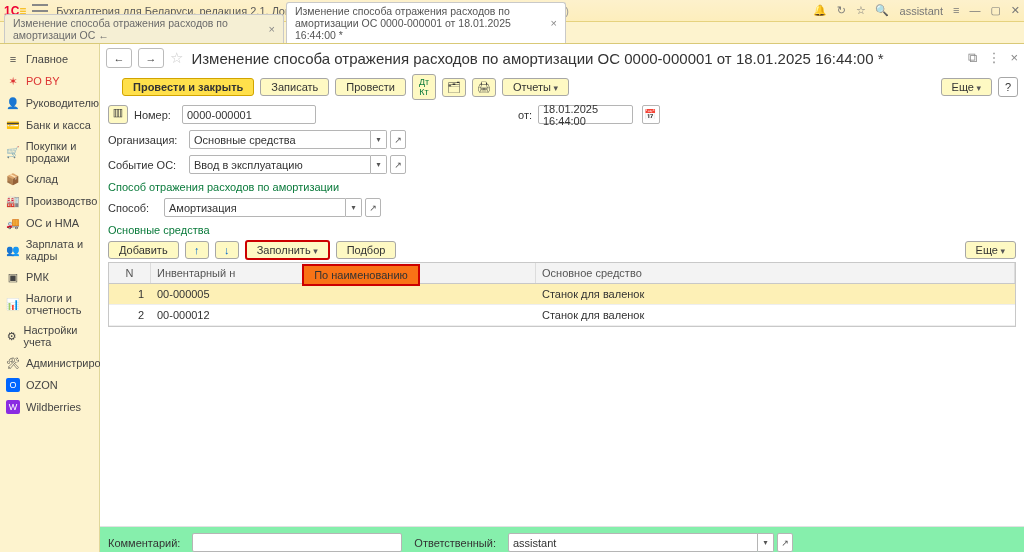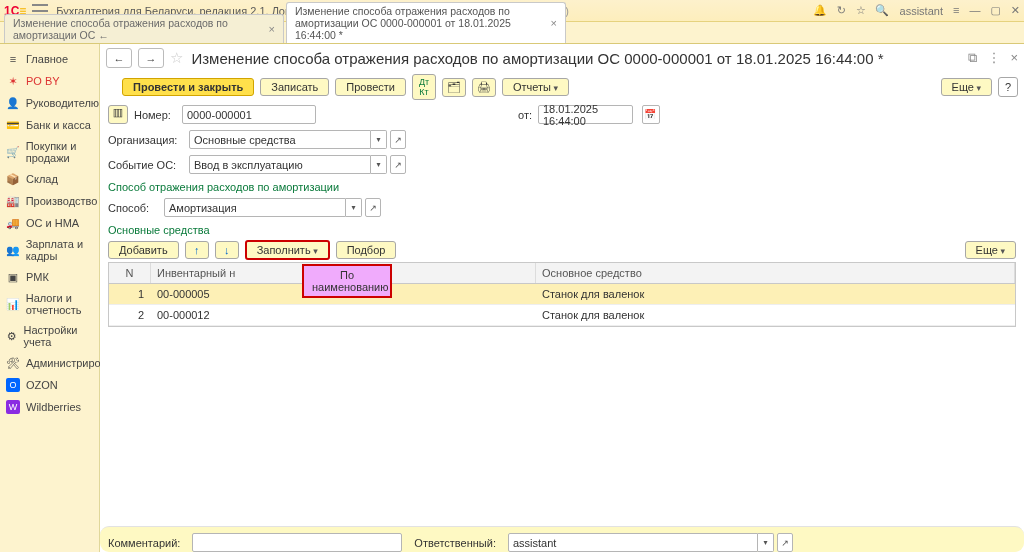--- a/index.html
+++ b/index.html
@@ -48,24 +48,24 @@
   .th{padding:4px 6px;border-right:1px solid #dcdcdc;}
   .th.n{width:42px;text-align:center;}
   .th.inv{width:385px;}
   .th.os{flex:1;}
   .tr{display:flex;border-bottom:1px solid #eee;font-size:11px;}
   .tr.sel{background:#fdf0b6;}
   .td{padding:4px 6px;border-right:1px solid transparent;}
   .td.n{width:42px;text-align:right;}
   .td.inv{width:385px;}
   .td.os{flex:1;}
-  .dropdown{position:absolute;top:26px;left:202px;width:90px;background:#f0abfc;border:2px solid #cc0000;z-index:5;font-size:11px;}
+  .dropdown{position:absolute;top:26px;left:202px;width:118px;background:#f97316;border:2px solid #cc0000;z-index:5;font-size:11px;}
   .dropdown .ditem{padding:3px 8px;text-align:center;color:#333;}
   .red-outline{border:2px solid #cc0000 !important;}
-  .bottom{margin-top:auto;padding:6px 8px 0;display:flex;align-items:center;gap:12px;border-top:1px solid #e2e2e2;background:#fef9c3;font-size:11px;border-radius:9px;}
+  .bottom{margin-top:auto;padding:6px 8px 0;display:flex;align-items:center;gap:12px;border-top:1px solid #e2e2e2;background:#86efac;font-size:11px;}
   .bottom .lbl{color:#333;}
   .bottom .input.long{flex:0 0 210px;}
   .help{border:1px solid #a7a7a7;border-radius:3px;width:20px;height:20px;display:inline-flex;align-items:center;justify-content:center;}
   .cal-ic{border:1px solid #b5b5b5;width:18px;height:19px;display:flex;align-items:center;justify-content:center;font-size:10px;margin-left:3px;border-radius:2px;}
   .ci{display:inline-block;line-height:1;}
 </style>
 </head>
 <body>
 
 <div class="titlebar">

